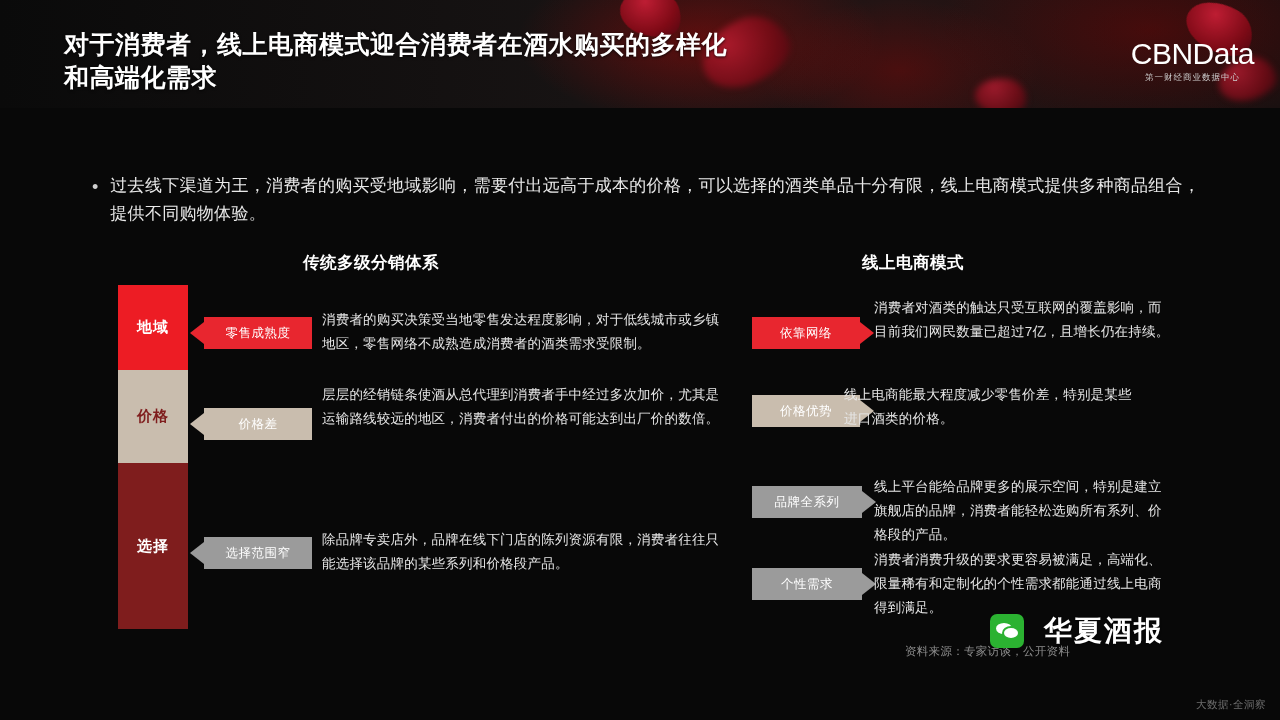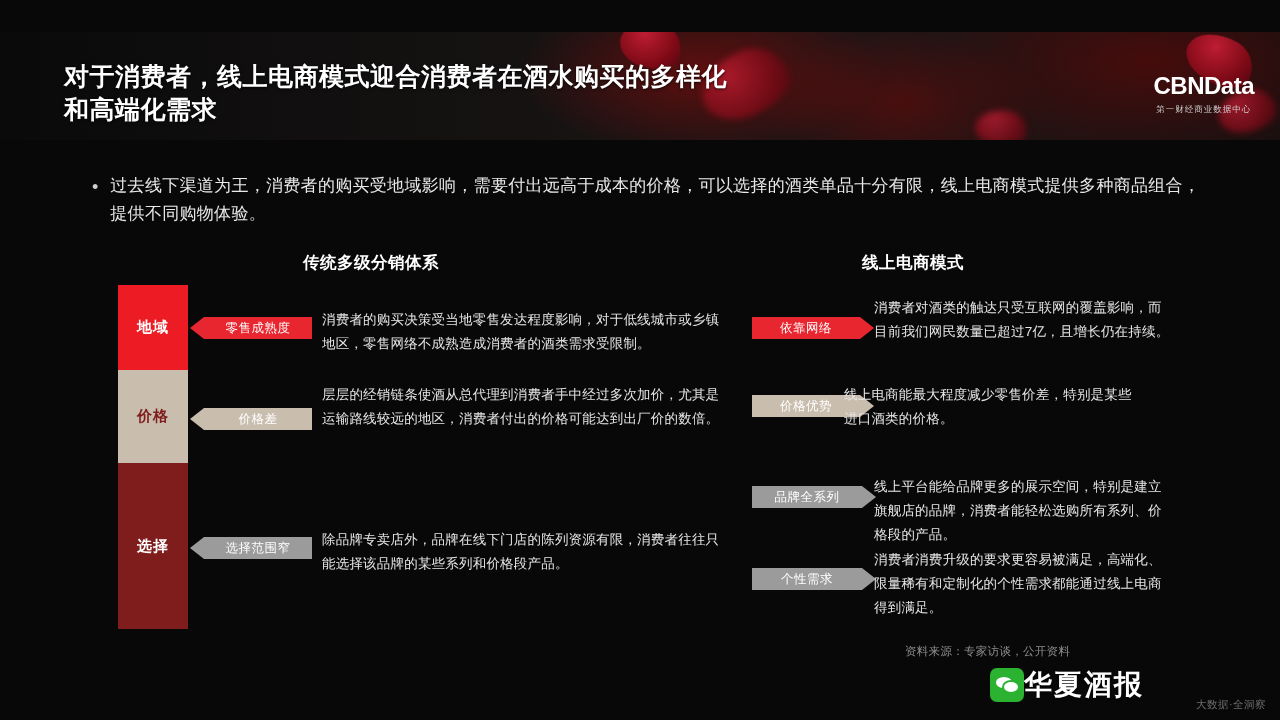--- a/index.html
+++ b/index.html
@@ -18,21 +18,20 @@
   
   .header {
     position: absolute; left: 0; top: 0;
     width: 1280px; height: 108px;
     background:
       radial-gradient(ellipse 260px 120px at 700px 40px, rgba(150,10,10,0.55), rgba(0,0,0,0) 70%),
       radial-gradient(ellipse 200px 100px at 900px 70px, rgba(120,8,8,0.45), rgba(0,0,0,0) 70%),
       radial-gradient(ellipse 300px 130px at 1150px 30px, rgba(110,6,6,0.5), rgba(0,0,0,0) 72%),
       linear-gradient(90deg, #0a0a0a 0%, #171313 45%, #241414 70%, #1a1010 100%);
     overflow: hidden;
-    margin-top: 32px;
   }
   .petal {
     position: absolute;
     background: radial-gradient(circle at 35% 30%, #d6203a, #8a0a18 60%, #4d0610 100%);
     border-radius: 60% 40% 55% 45% / 55% 60% 40% 45%;
     opacity: 0.85;
     filter: blur(0.3px);
   }
   .petal.blurred { filter: blur(3px); opacity: 0.65; }
   .header-title {
@@ -45,21 +44,21 @@
     letter-spacing: 0.5px;
     text-shadow: 0 1px 3px rgba(0,0,0,0.8);
     white-space: pre-line;
   }
   .brand {
     position: absolute; right: 26px; top: 38px;
     display: flex; align-items: flex-start; gap: 18px;
   }
   .brand-cbn { text-align: center; }
   .brand-cbn .cbn-main {
-    color: #fff; font-size: 24px; font-weight: bold; letter-spacing: -0.5px; line-height: 32px;
+    color: #fff; font-size: 30px; font-weight: normal; letter-spacing: -0.5px; line-height: 32px;
   }
   .brand-cbn .cbn-sub {
     color: #cfcfcf; font-size: 8.5px; letter-spacing: 1px; margin-top: 2px;
   }
   .brand-tmall {
     color: #fff; font-size: 26px; font-weight: bold; line-height: 32px; letter-spacing: 0.5px;
   }
   .brand-tmall .tm-latin { font-size: 22px; letter-spacing: 0px; }
 
   
@@ -82,21 +81,21 @@
   
   .barstack { position: absolute; left: 94px; top: 285px; width: 70px; margin-left: 24px; }
   .seg { width: 70px; display: flex; align-items: center; justify-content: center;
          color: #fff; font-size: 15px; font-weight: bold; letter-spacing: 1px; }
   .seg.s1 { height: 85px; background: #ed1c24; }
   .seg.s2 { height: 93px; background: #c9bdae; color:#7f1d1d;font-family:Liberation Serif, serif; }
   .seg.s3 { height: 166px; background: #7f1d1d; }
 
   
   .tag {
-    position: absolute; height: 22px; display: flex; align-items: center; justify-content: center;
+    position: absolute; height: 32px; display: flex; align-items: center; justify-content: center;
     color: #fff; font-size: 12.5px; letter-spacing: 0.5px; white-space: nowrap;
   }
   .tag .arrow {
     position: absolute; width: 0; height: 0;
     border-top: 11px solid transparent; border-bottom: 11px solid transparent;
   }
   .tag.left-point .arrow { left: -14px; border-right: 14px solid currentColor; }
   .tag.right-point .arrow { right: -14px; border-left: 14px solid currentColor; }
 
   .tag.t-red   { background: #e8262f; width: 108px; }
@@ -135,22 +134,22 @@
     position: absolute; left: 905px; top: 644px;
     color: #8d8d8d; font-size: 11.5px; letter-spacing: 0.3px;
   }
   .footer-note {
     position: absolute; right: 14px; bottom: 8px;
     color: #6e6e6e; font-size: 10.5px; letter-spacing: 0.5px;
   }
 
   
   .wm {
-    position: absolute; left: 990px; top: 666px;
-    display: flex; align-items: center; gap: 0;
+    position: absolute; left: 990px; top: 612px;
+    display: flex; align-items: center; gap: 20px;
   }
   .wm-badge {
     width: 34px; height: 34px; border-radius: 7px;
     background: #2bb231; position: relative;
   }
   .wm-badge::before {
     content: ""; position: absolute; left: 6px; top: 9px;
     width: 16px; height: 11px; border-radius: 50%; background: #fff;
   }
   .wm-badge::after {

